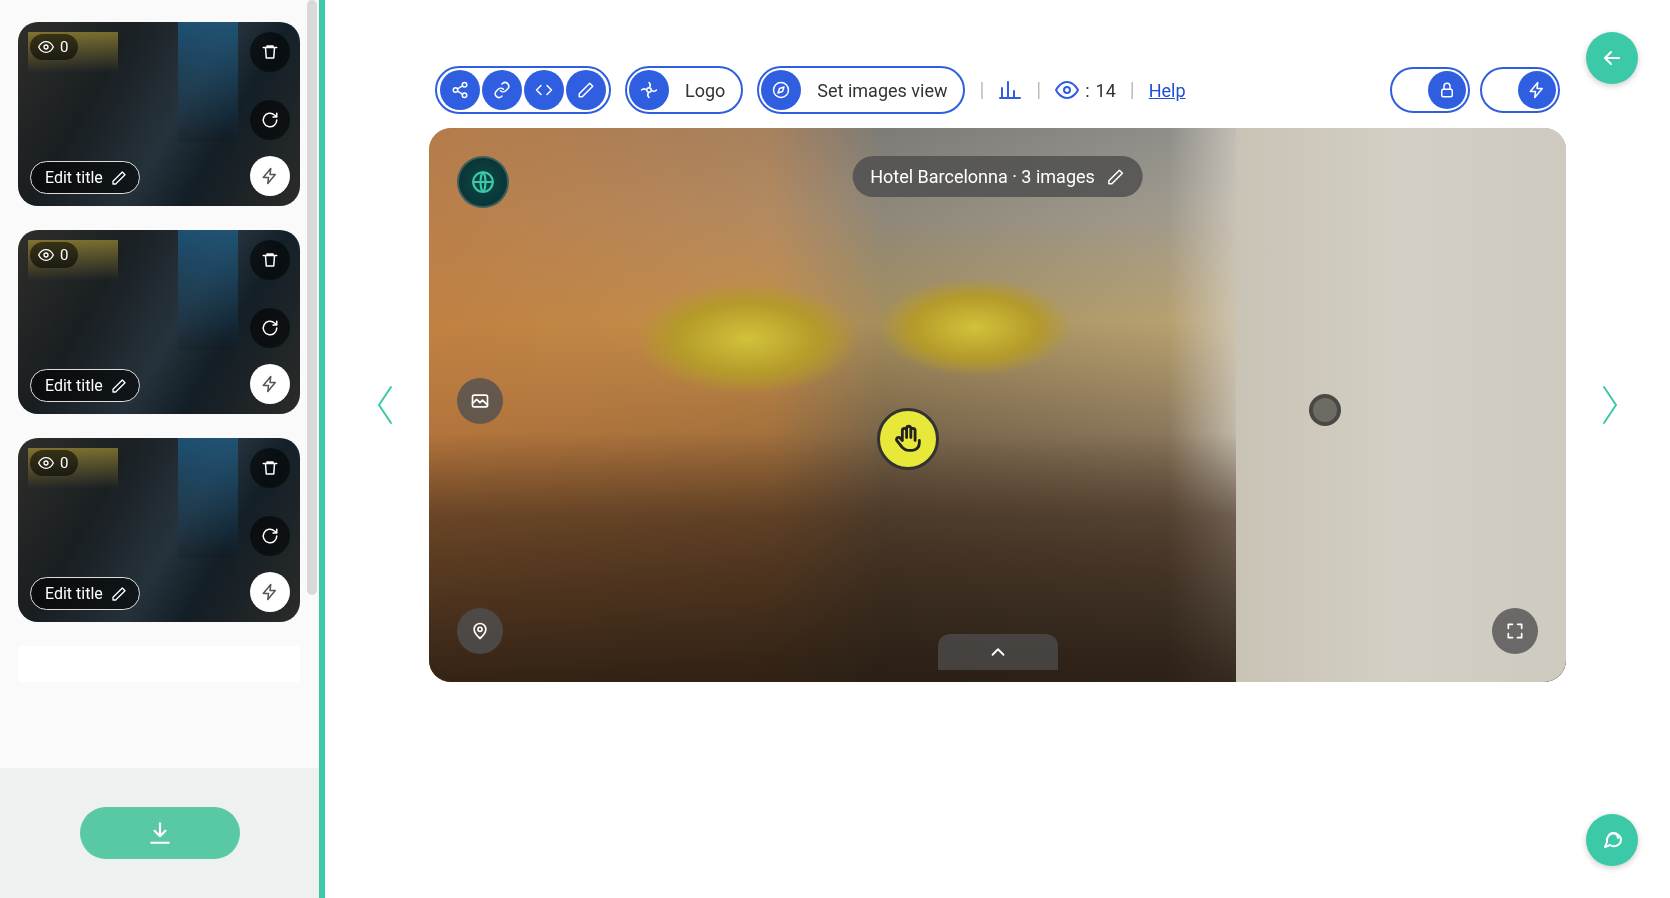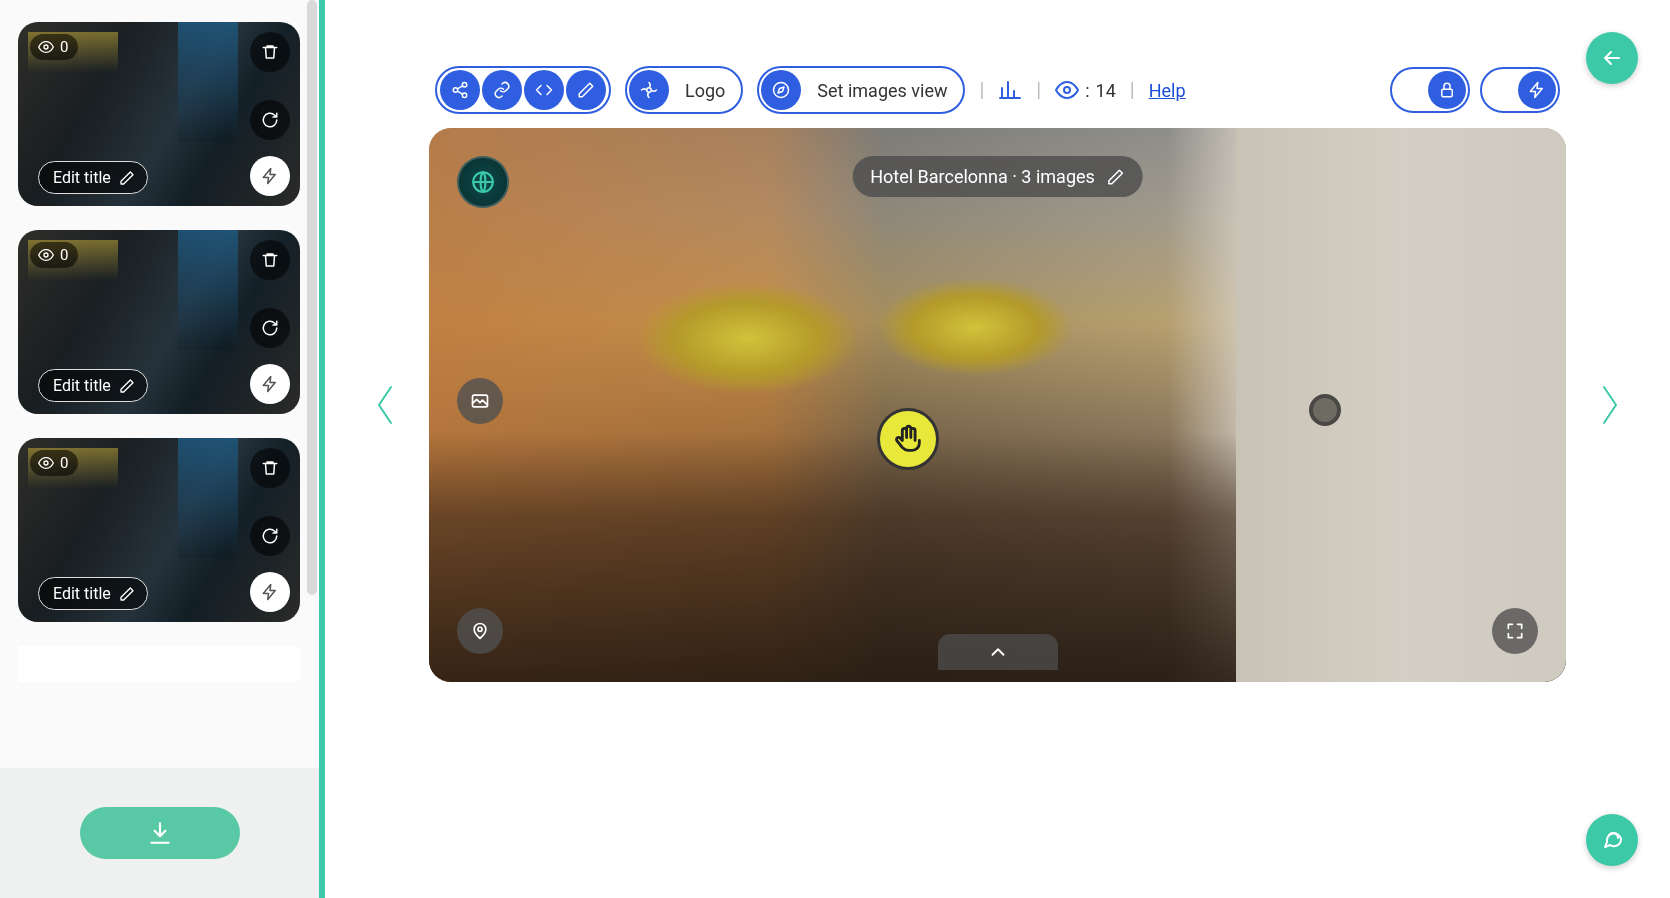--- a/index.html
+++ b/index.html
@@ -64,21 +64,21 @@
     width: 40px; height: 40px;
     border-radius: 50%;
     display:flex; align-items:center; justify-content:center;
     cursor: pointer;
   }
   .thumb-delete { top: 10px; right: 10px; background: rgba(0,0,0,0.55); color:#fff; }
   .thumb-refresh { top: 78px; right: 10px; background: rgba(0,0,0,0.55); color:#fff; }
   .thumb-bolt { bottom: 10px; right: 10px; background: #fff; color:#555; }
   .thumb-edit {
     position: absolute;
-    bottom: 12px; left: 20px;
+    bottom: 12px; left: 12px;
     background: rgba(0,0,0,0.55);
     color:#fff;
     border: 1.5px solid #ddd;
     border-radius: 18px;
     padding: 6px 12px 6px 14px;
     font-size: 16px;
     display:flex; align-items:center; gap:8px;
     cursor:pointer;
   }
   .thumb.selected::before {

